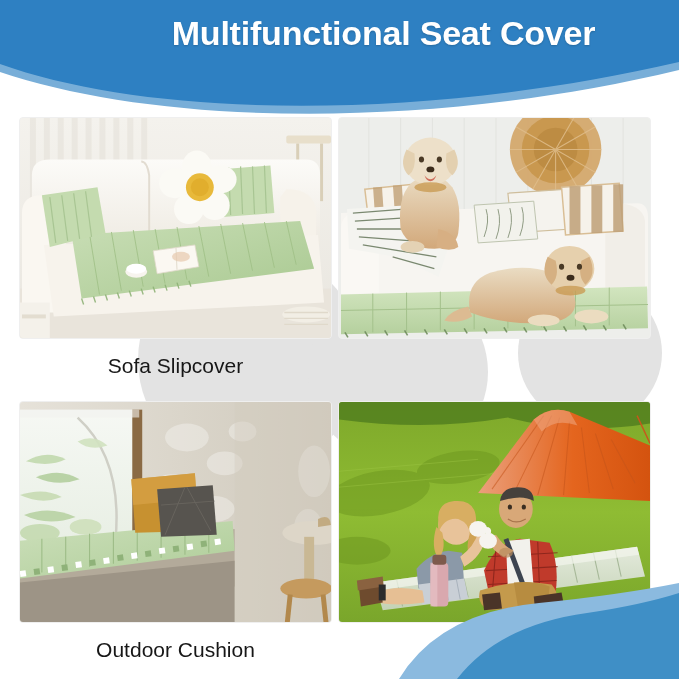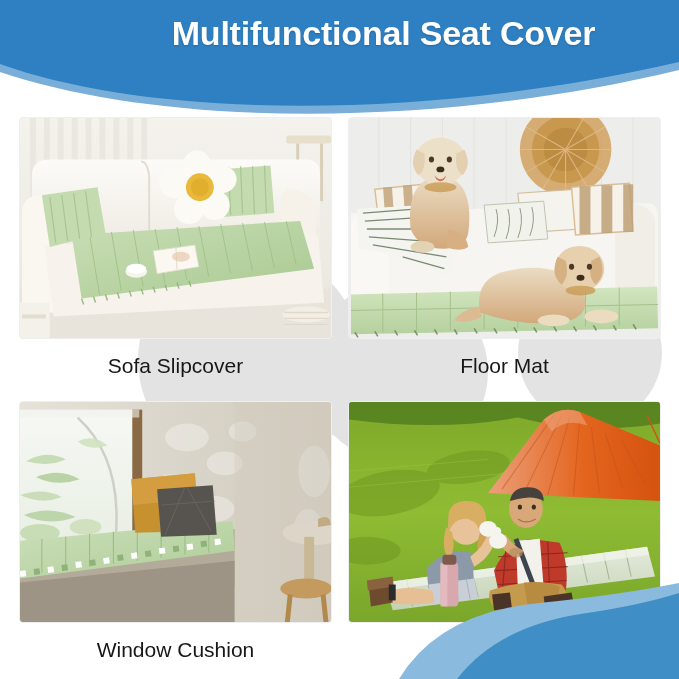--- a/index.html
+++ b/index.html
@@ -63,21 +63,21 @@
   }
 
   
   .grid {
     position: absolute;
     left: 19px; top: 117px;
     width: 641px;
   }
   .row {
     display: flex;
-    gap: 16px;
+    gap: 6px;
   }
   .row + .row { margin-top: 22px; }
   .card {
     width: 313px;
   }
   .photo {
     position: relative;
     width: 313px;
     height: 222px;
     border-radius: 4px;
@@ -379,21 +379,20 @@
               <ellipse cx="224" cy="150" rx="2.6" ry="3" fill="#4A3A26"></ellipse>
               <ellipse cx="242" cy="150" rx="2.6" ry="3" fill="#4A3A26"></ellipse>
               <ellipse cx="233" cy="161" rx="4" ry="3" fill="#3B2C1C"></ellipse>
               <ellipse cx="233" cy="174" rx="15" ry="5" fill="#C99B54" opacity="0.8"></ellipse>
               <ellipse cx="254" cy="200" rx="17" ry="7" fill="#EBDCC0"></ellipse>
               <ellipse cx="206" cy="204" rx="16" ry="6" fill="#EBDCC0"></ellipse>
               <path d="M130,190 Q112,194 106,204 Q120,208 134,200 Z" fill="#DCBB92"></path>
             </g>
           </svg>
         </div>
-        <div class="card-label">Floor Mat</div>
       </div>
     </div>
 
     <div class="row">
 
       <div class="card">
         <div class="photo">
           <svg viewBox="0 0 313 222" preserveAspectRatio="xMidYMid slice">
             <defs>
               <linearGradient id="s3win" x1="0" y1="0" x2="0" y2="1">
@@ -486,21 +485,21 @@
             <ellipse cx="296" cy="132" rx="32" ry="12" fill="#DDD6C8"></ellipse>
             <rect x="286" y="136" width="10" height="54" fill="#C9B894"></rect>
 
             <ellipse cx="288" cy="188" rx="26" ry="10" fill="#C59A5E"></ellipse>
             <rect x="268" y="194" width="5" height="28" fill="#B2884C" transform="rotate(6 270 208)"></rect>
             <rect x="304" y="194" width="5" height="28" fill="#B2884C" transform="rotate(-6 306 208)"></rect>
 
             <path d="M300,118 Q312,112 313,124 L300,126 Z" fill="#C2AB82"></path>
           </svg>
         </div>
-        <div class="card-label">Window Cushion</div>
+        <div class="card-label">Outdoor Cushion</div>
       </div>
 
       <div class="card">
         <div class="photo">
           <svg viewBox="0 0 313 222" preserveAspectRatio="xMidYMid slice">
             <defs>
               <linearGradient id="s4grass" x1="0" y1="0" x2="0" y2="1">
                 <stop offset="0" stop-color="#7EA82A"></stop>
                   <stop offset="0.5" stop-color="#8FBC33"></stop>
                 <stop offset="1" stop-color="#7AA62B"></stop>

